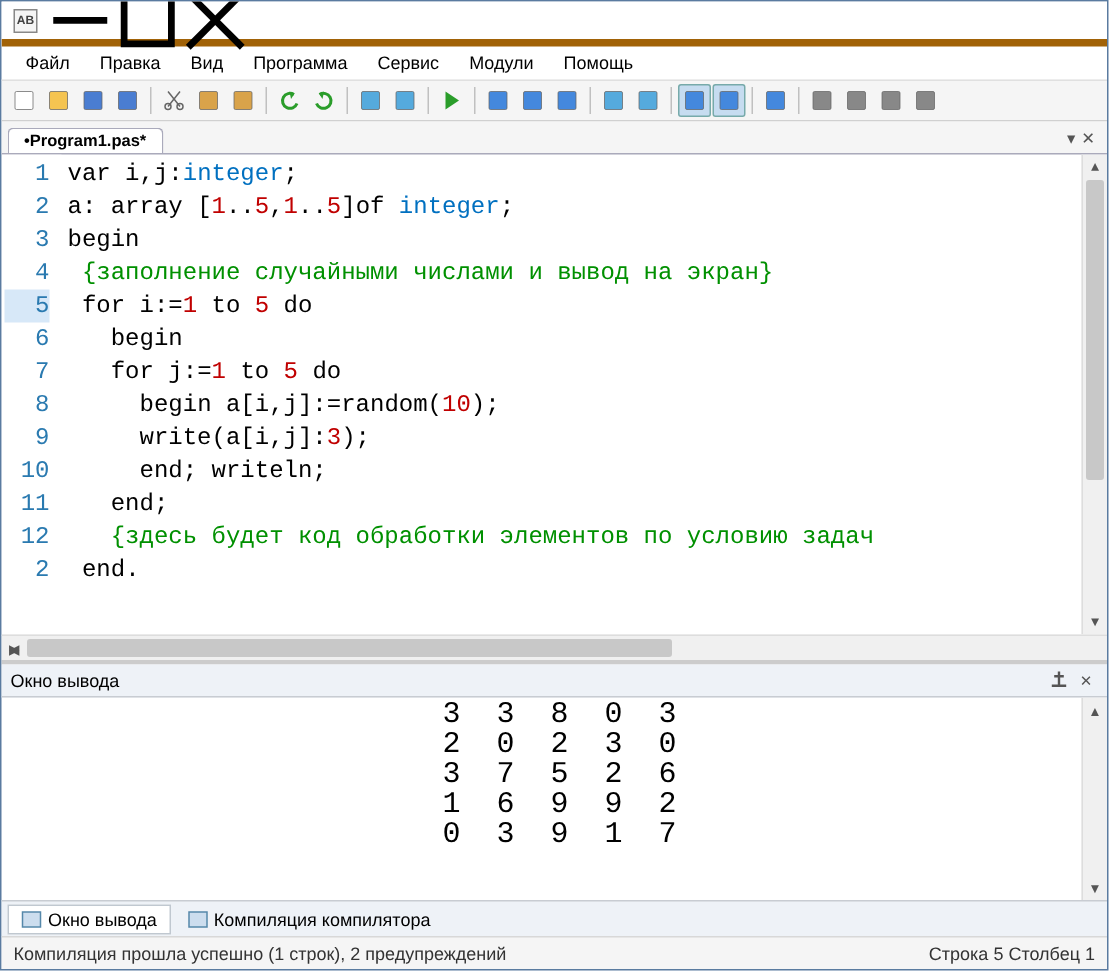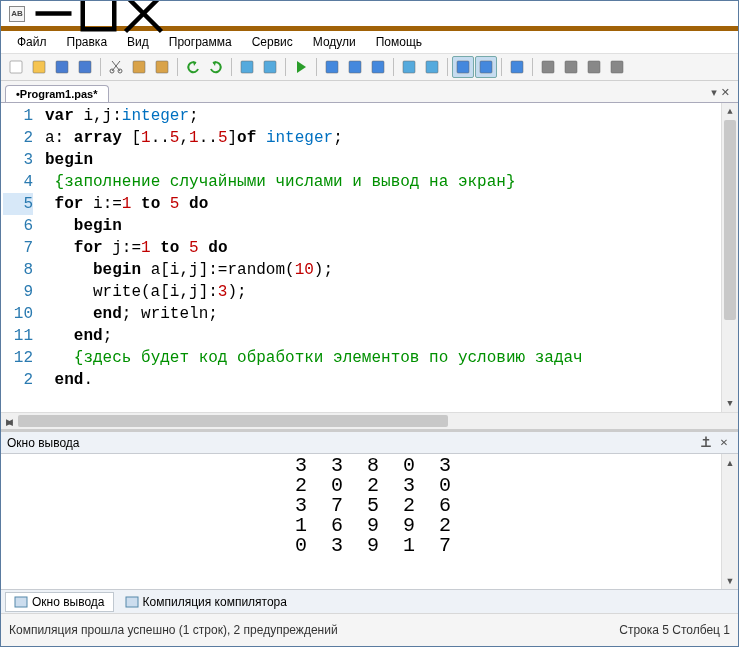--- a/index.html
+++ b/index.html
@@ -134,21 +134,21 @@
   background: #fff;
   user-select: none;
 }
 .code {
   flex: 1;
   padding: 2px 4px;
   white-space: pre;
   overflow: hidden;
   position: relative;
 }
-.code .kw { font-weight: bold; color: #000; }
+.code .kw { font-weight: normal; color: #000; }
 .code .num { color: #c00000; }
 .code .type { color: #0070c0; }
 .code .cmt { color: #009000; }
 .editor-scroll-v {
   width: 17px;
   background: #f0f0f0;
   border-left: 1px solid #ddd;
   position: relative;
 }
 .editor-scroll-v .thumb {
@@ -245,21 +245,21 @@
 .btab.active { background: #fff; border: 1px solid #c0c8d0; }
 .btab .bicon { width: 14px; height: 14px; }
 
 
 .statusbar {
   height: 22px;
   background: #f5f5f5;
   border-top: 1px solid #d8d8d8;
   display: flex;
   align-items: center;
-  padding: 16px 8px;
+  padding: 5px 8px;
   font-size: 12px;
   color: #333;
   gap: 48px;
 }
 .statusbar .left { flex: 1; }
 </style>
 </head>
 <body>
 
 <div class="titlebar">

